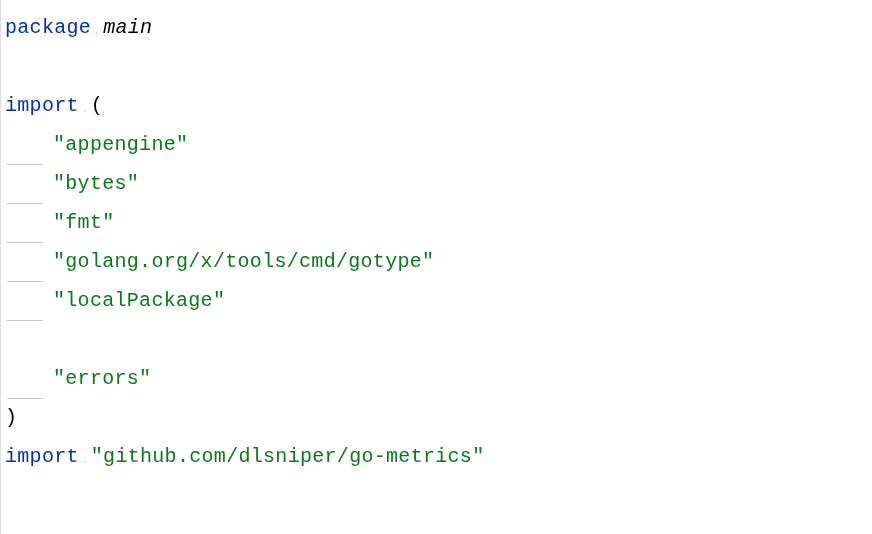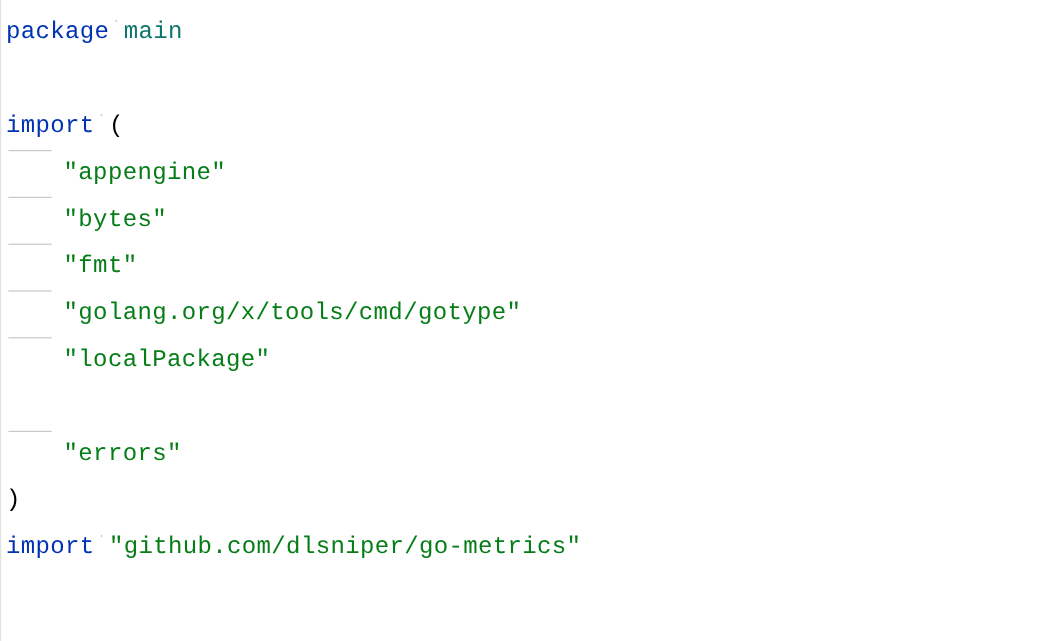--- a/index.html
+++ b/index.html
@@ -17,27 +17,28 @@
       border-left: 1px solid #e0e0e0;
       width: 872px;
       height: 534px;
       overflow: hidden;
       letter-spacing: 0.3px;
     }
     .code-line {
       white-space: pre;
       height: 39px;
       display: flex;
-      align-items: flex-start;
+      align-items: flex-end;
     }
     .keyword {
       color: #0033b3;
     }
     .pkgname {
-      color: #0f766e;
+      color: #000000;
+      font-style: italic;
     }
     .string {
       color: #067d17;
     }
     .paren {
       color: #000000;
     }
     .ws-dot {
       color: #d0d0d0;
       font-size: 12px;

